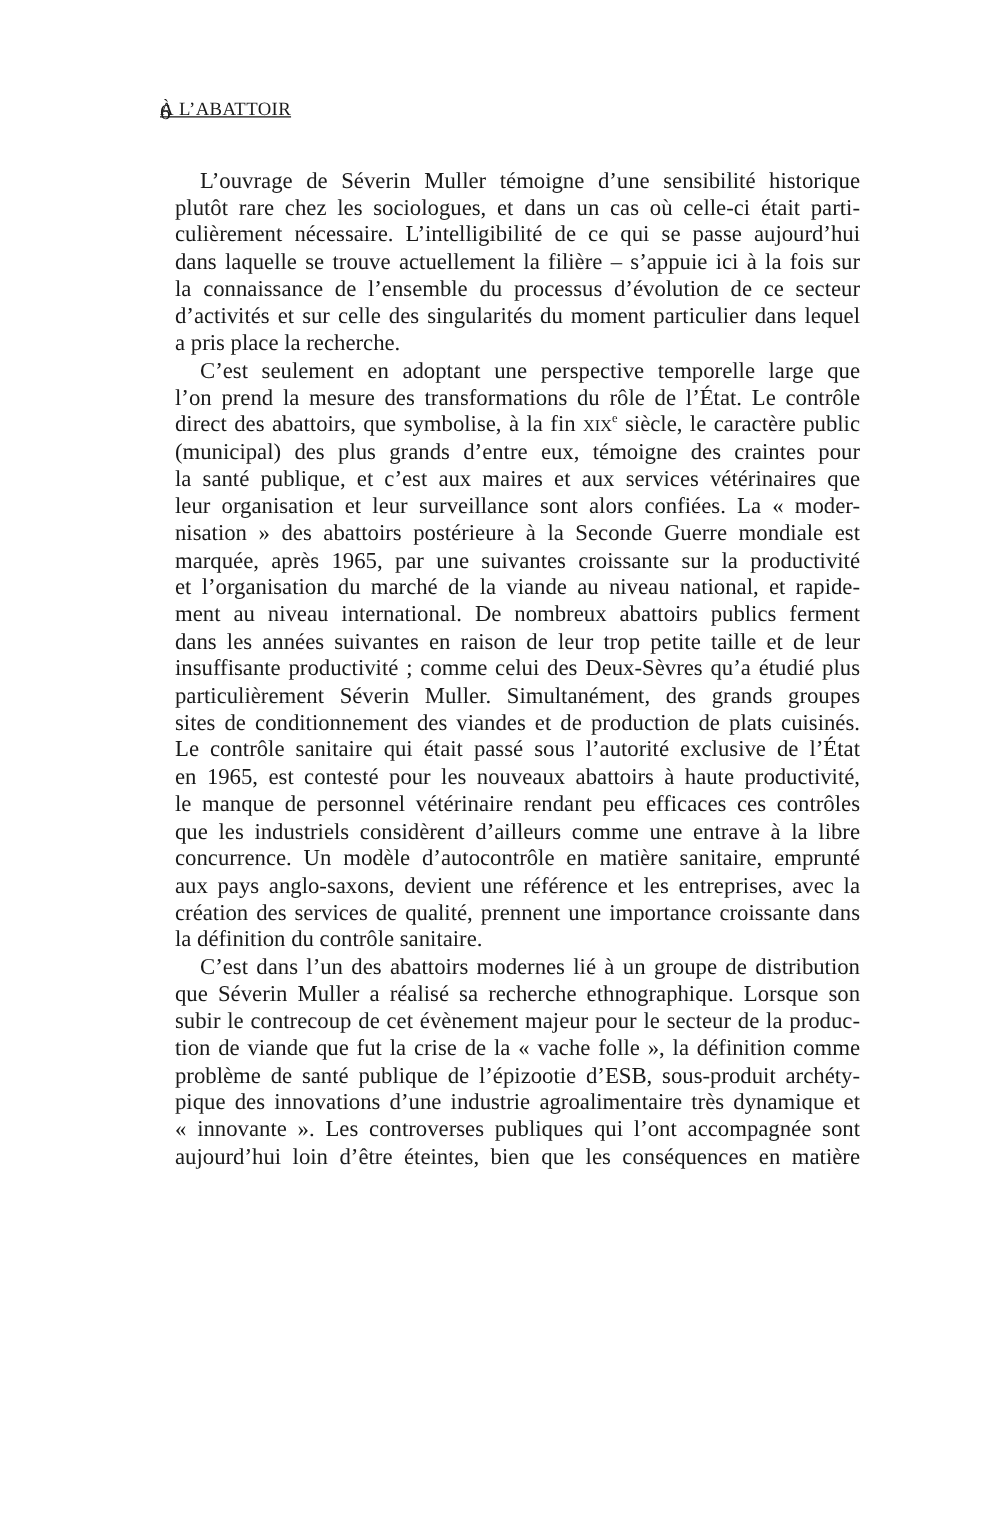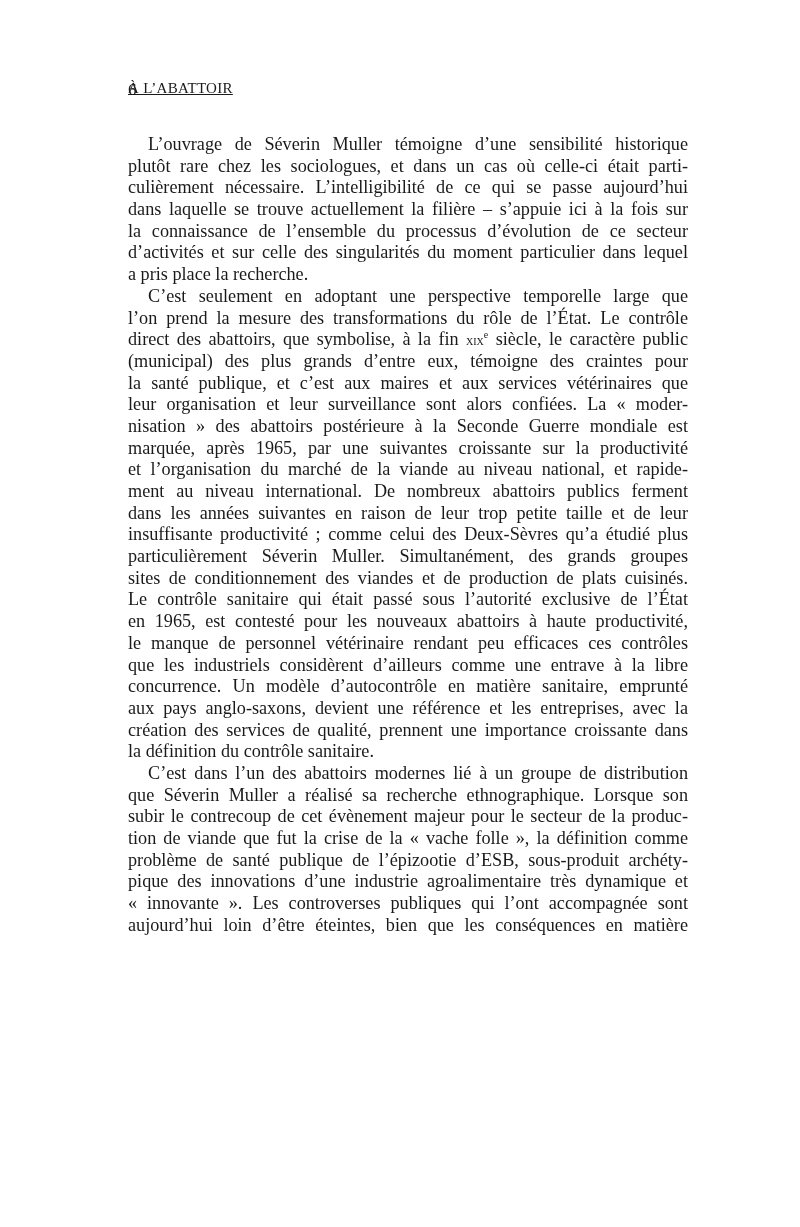--- a/index.html
+++ b/index.html
@@ -11,25 +11,25 @@
   }
   .running-head {
     position: relative; height: 24px; font-size: 17px;
   }
   .folio { position: absolute; left: 0; top: 0; }
   .head-title { position: absolute; left: 0; right: 0; top: 0; text-align: left; font-size: 15px; letter-spacing: 0.3px; text-decoration: underline; }
   .body { position: absolute; top: 54px; left: 0; width: 560px; }
   .line {
     display: block; height: 21.7px; line-height: 21.7px;
     font-size: 18.2px; white-space: nowrap;
-    text-align: justify; text-align-last: justify;
+    text-align: justify; text-align-last: justify; margin-left: 12px;
   }
   .line.last { text-align-last: left; }
   .line.indent { padding-left: 20px; }
-  .sc { font-size: 10px; }
+  .sc { font-size: 13px; }
   sup { font-size: 10px; line-height: 0; }
 </style>
 </head>
 <body>
 
 <div class="page">
   <div class="running-head">
     <span class="folio">6</span>
     <span class="head-title">À L’ABATTOIR</span>
   </div>

